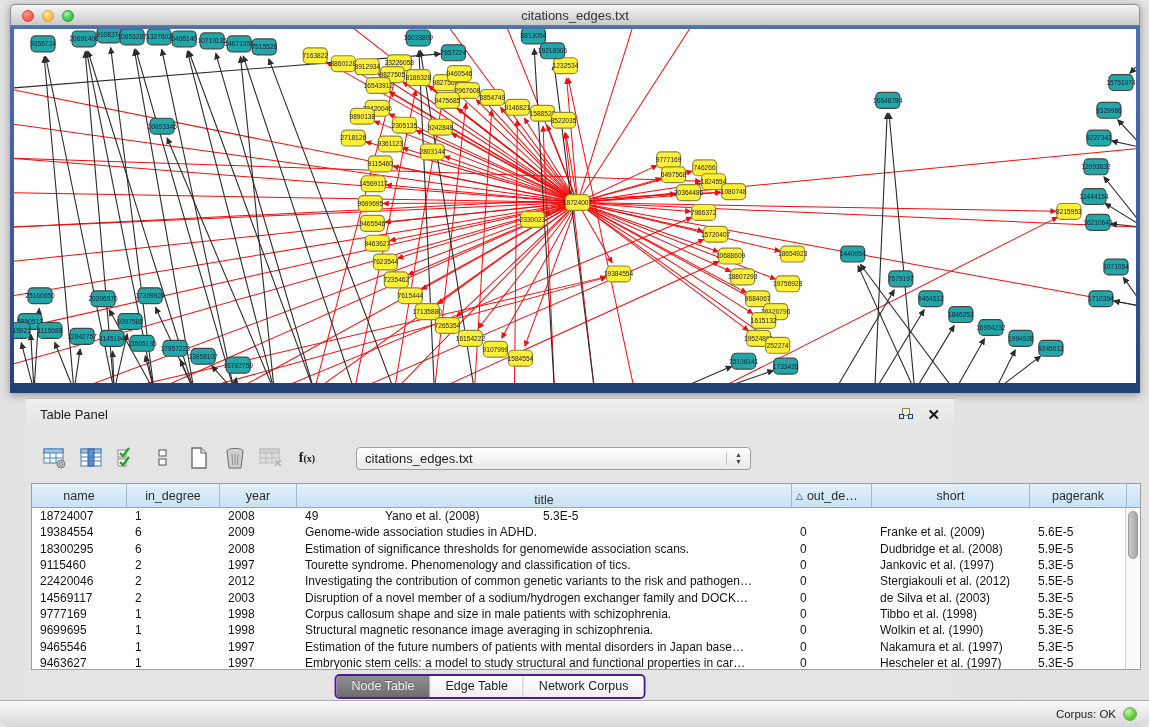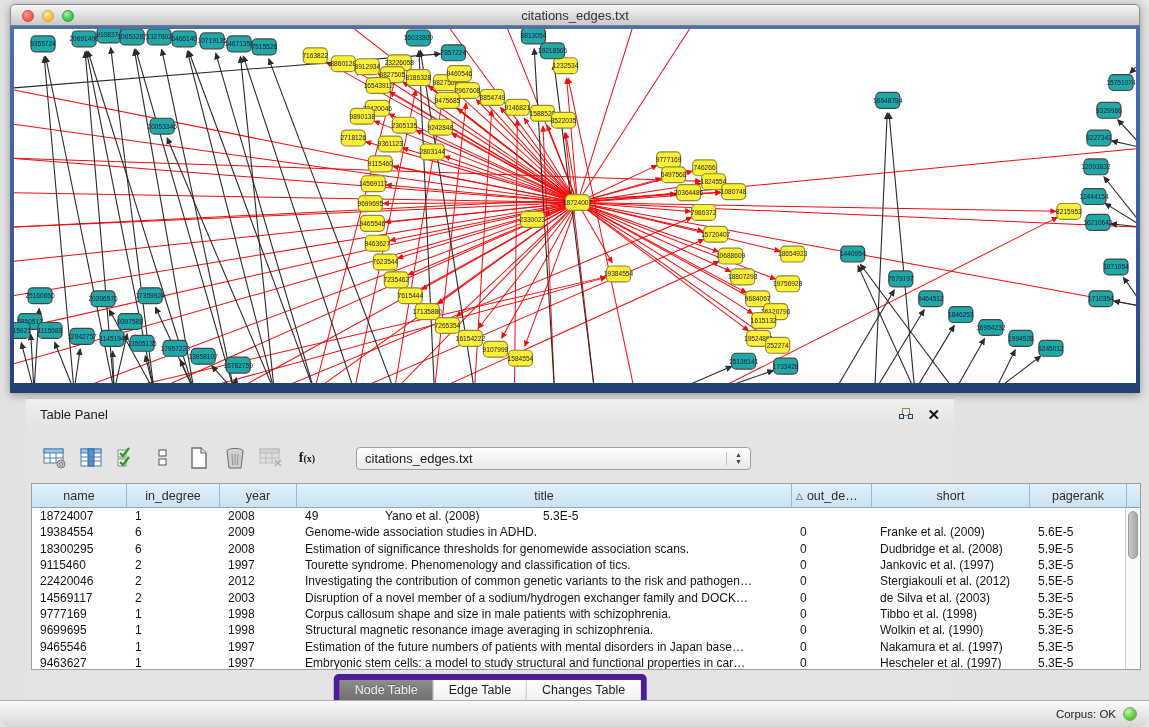--- a/index.html
+++ b/index.html
@@ -59,21 +59,21 @@
   .th .sort-glyph{font-size:9px;margin-right:4px;color:#333;}
   .tbody{position:absolute;left:0;top:24px;right:15px;bottom:0;overflow:hidden;}
   .trow{display:flex;height:16.3px;align-items:center;}
   .td{font-size:12px;color:#141414;padding-left:8px;white-space:nowrap;overflow:hidden;flex:none;}
   .vscroll{position:absolute;right:0;top:24px;bottom:0;width:15px;background:#fafafa;border-left:1px solid #cfcfcf;}
   .vthumb{position:absolute;left:2px;top:3px;width:10px;height:48px;border-radius:6px;
           background:linear-gradient(90deg,#c9c9c9,#a8a8a8);border:1px solid #9a9a9a;}
 
   
   .tabs{position:absolute;top:244px;left:50%;transform:translateX(-50%);display:flex;
-        border:6px solid #4c1d95;border-radius:5px;overflow:hidden;background:#fff;
+        border:2px solid #4c1d95;border-radius:5px;overflow:hidden;background:#fff;
         box-shadow:0 1px 0 rgba(255,255,255,.7);}
   .tab{padding:3px 15px 4px;font-size:12.5px;color:#1e1e1e;background:linear-gradient(#ffffff,#f0f0f0);
        border-right:1px solid #b5b5b5;}
   .tab:last-child{border-right:none;}
   .tab.selected{background:linear-gradient(#8d8d8d,#6e6e6e);color:#f2f2f2;text-shadow:0 -1px 0 rgba(0,0,0,.3);}
 
   
   .statusbar{position:absolute;left:0;top:700px;width:1149px;height:27px;
              background:linear-gradient(#fafafa,#d7d7d7);border-top:1px solid #ababab;
              display:flex;align-items:center;justify-content:flex-end;padding:0 12px;gap:7px;}
@@ -553,21 +553,21 @@
         <div class="thead" id="thead">
             <div class="th" style="width: 95px;">
               <span>name</span>
             </div>
             <div class="th" style="width: 93px;">
               <span>in_degree</span>
             </div>
             <div class="th" style="width: 77px;">
               <span>year</span>
             </div>
-            <div class="th" style="width: 495px;">
+            <div class="th" style="width: 495px; align-items: flex-end;">
               <span>title</span>
             </div>
             <div class="th sorted" style="width: 80px;">
               <span class="sort-glyph">△</span>
               <span>out_de…</span>
             </div>
             <div class="th" style="width: 158px;">
               <span>short</span>
             </div>
             <div class="th" style="width: 97px;">
@@ -666,21 +666,21 @@
             </div>
           </div>
         <div class="vscroll">
           <div class="vthumb"></div>
         </div>
       </div>
 
       <div class="tabs">
         <div class="tab selected">Node Table</div>
         <div class="tab">Edge Table</div>
-        <div class="tab">Changes Table</div>
+        <div class="tab">Network Corpus</div>
       </div>
     </div>
   </div>
 
   <div class="statusbar">
     <span class="mem-label">Corpus: OK</span>
     <span class="mem-dot"></span>
   </div>
 </div>
 

